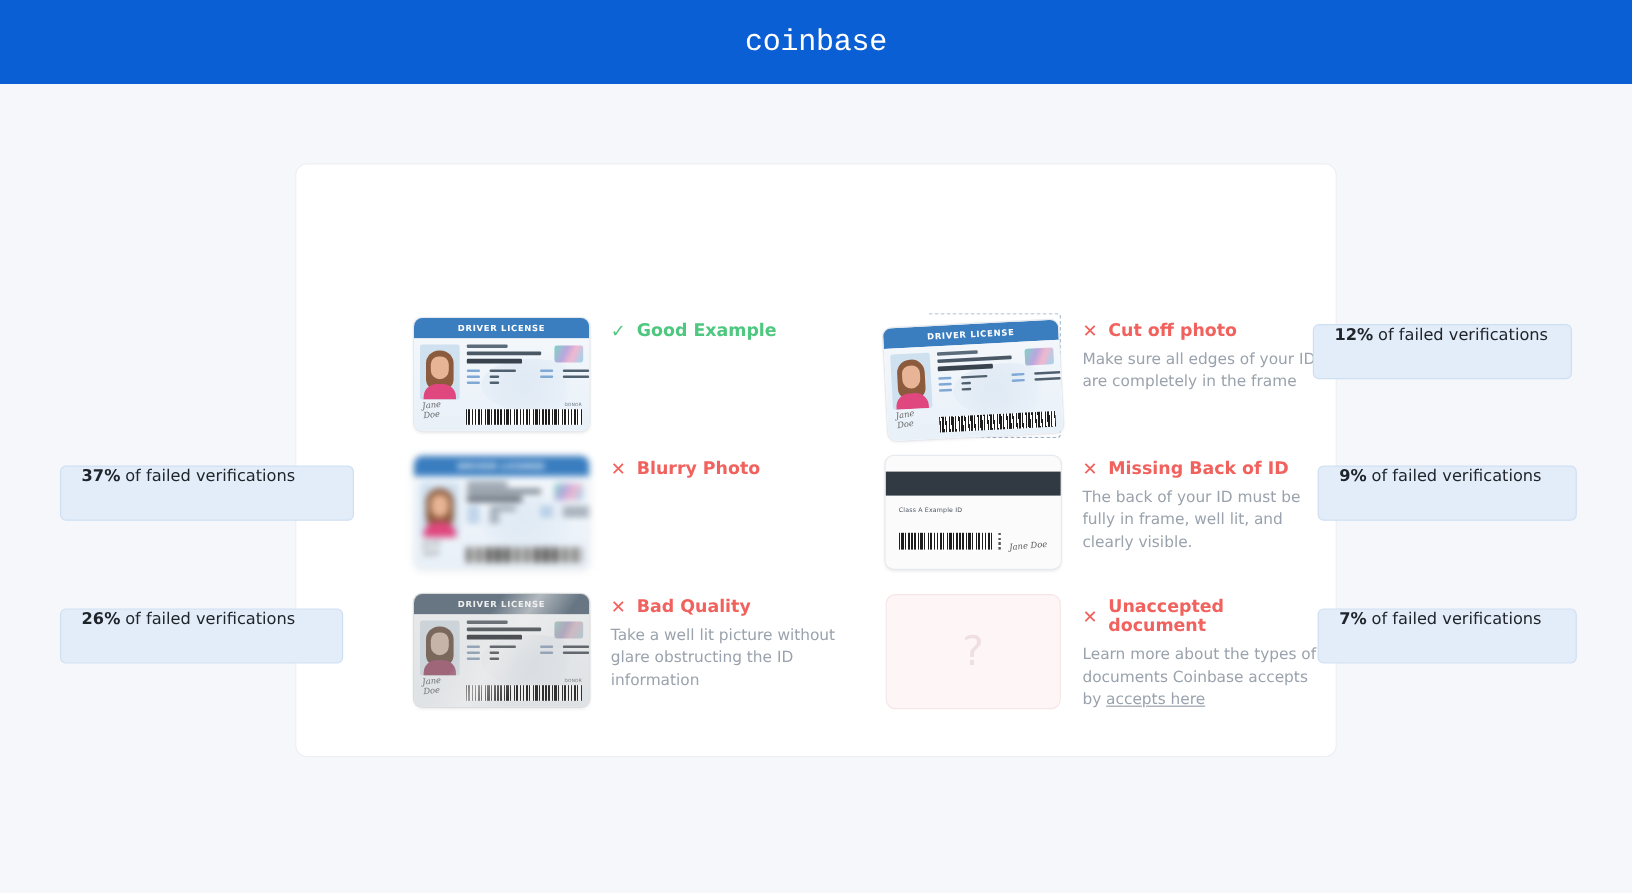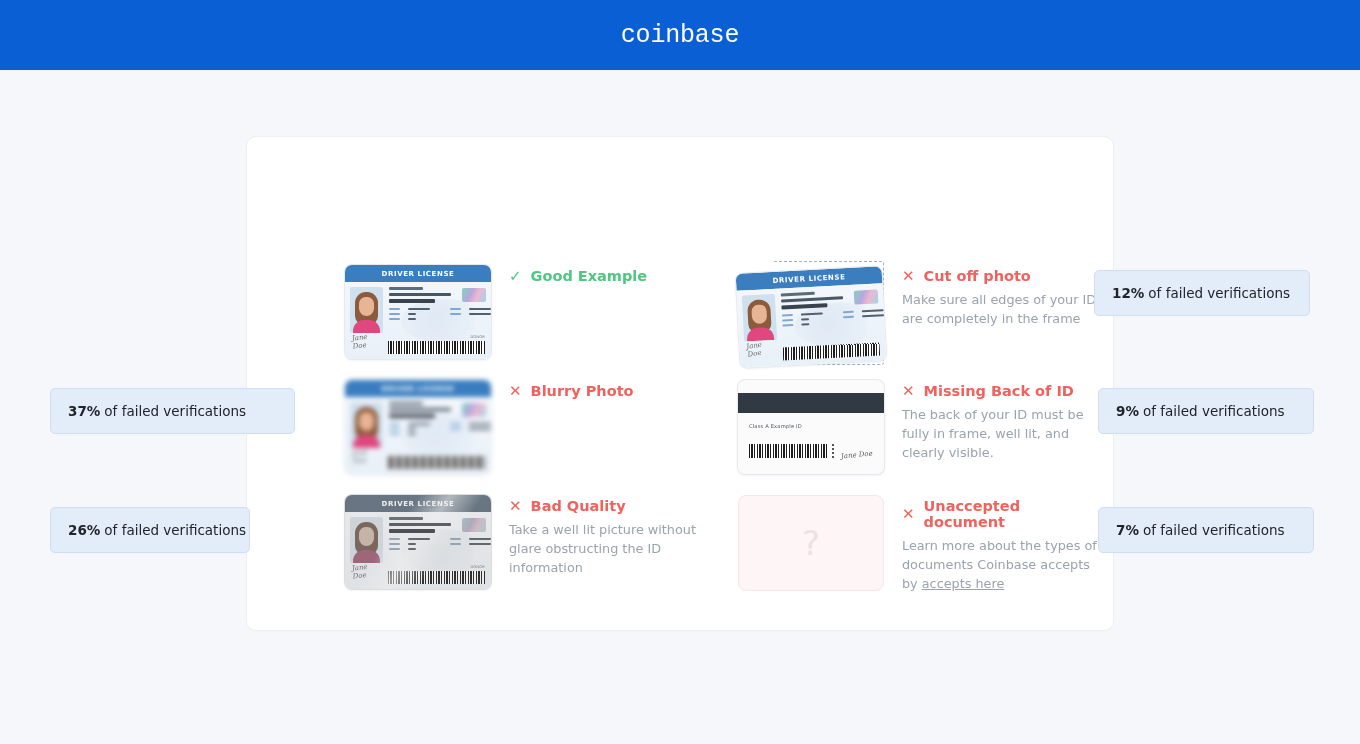--- a/index.html
+++ b/index.html
@@ -83,30 +83,30 @@
   }
   .tip-link{ color:#9aa3ad; text-decoration:underline; }
 
   
   .badge{
     position:absolute;
     height:46px;
     background:#e3edf9;
     border:1px solid #cfdff2;
     border-radius:5px;
-    display:flex; align-items:center;
+    display:flex; 
     padding:0 17px;
     font-size:13.5px;
     color:#20252b;
     font-family:"DejaVu Sans", sans-serif;
     white-space:nowrap;
   }
   .badge b{ font-weight:bold; margin-right:4px; }
   .badge-l1{ left:50px;  top:388px; width:245px; }
-  .badge-l2{ left:50px;  top:507px; width:200px; }
+  .badge-l2{ left:50px;  top:507px; width:236px; }
   .badge-r1{ left:1094px; top:270px; width:216px; }
   .badge-r2{ left:1098px; top:388px; width:216px; }
   .badge-r3{ left:1098px; top:507px; width:216px; }
 
   
   .idcard{
     width:146px; height:94px;
     background:#ffffff;
     border-radius:7px;
     box-shadow:0 0 0 1px #e6e9ee, 0 1px 3px rgba(0,0,0,.10);

